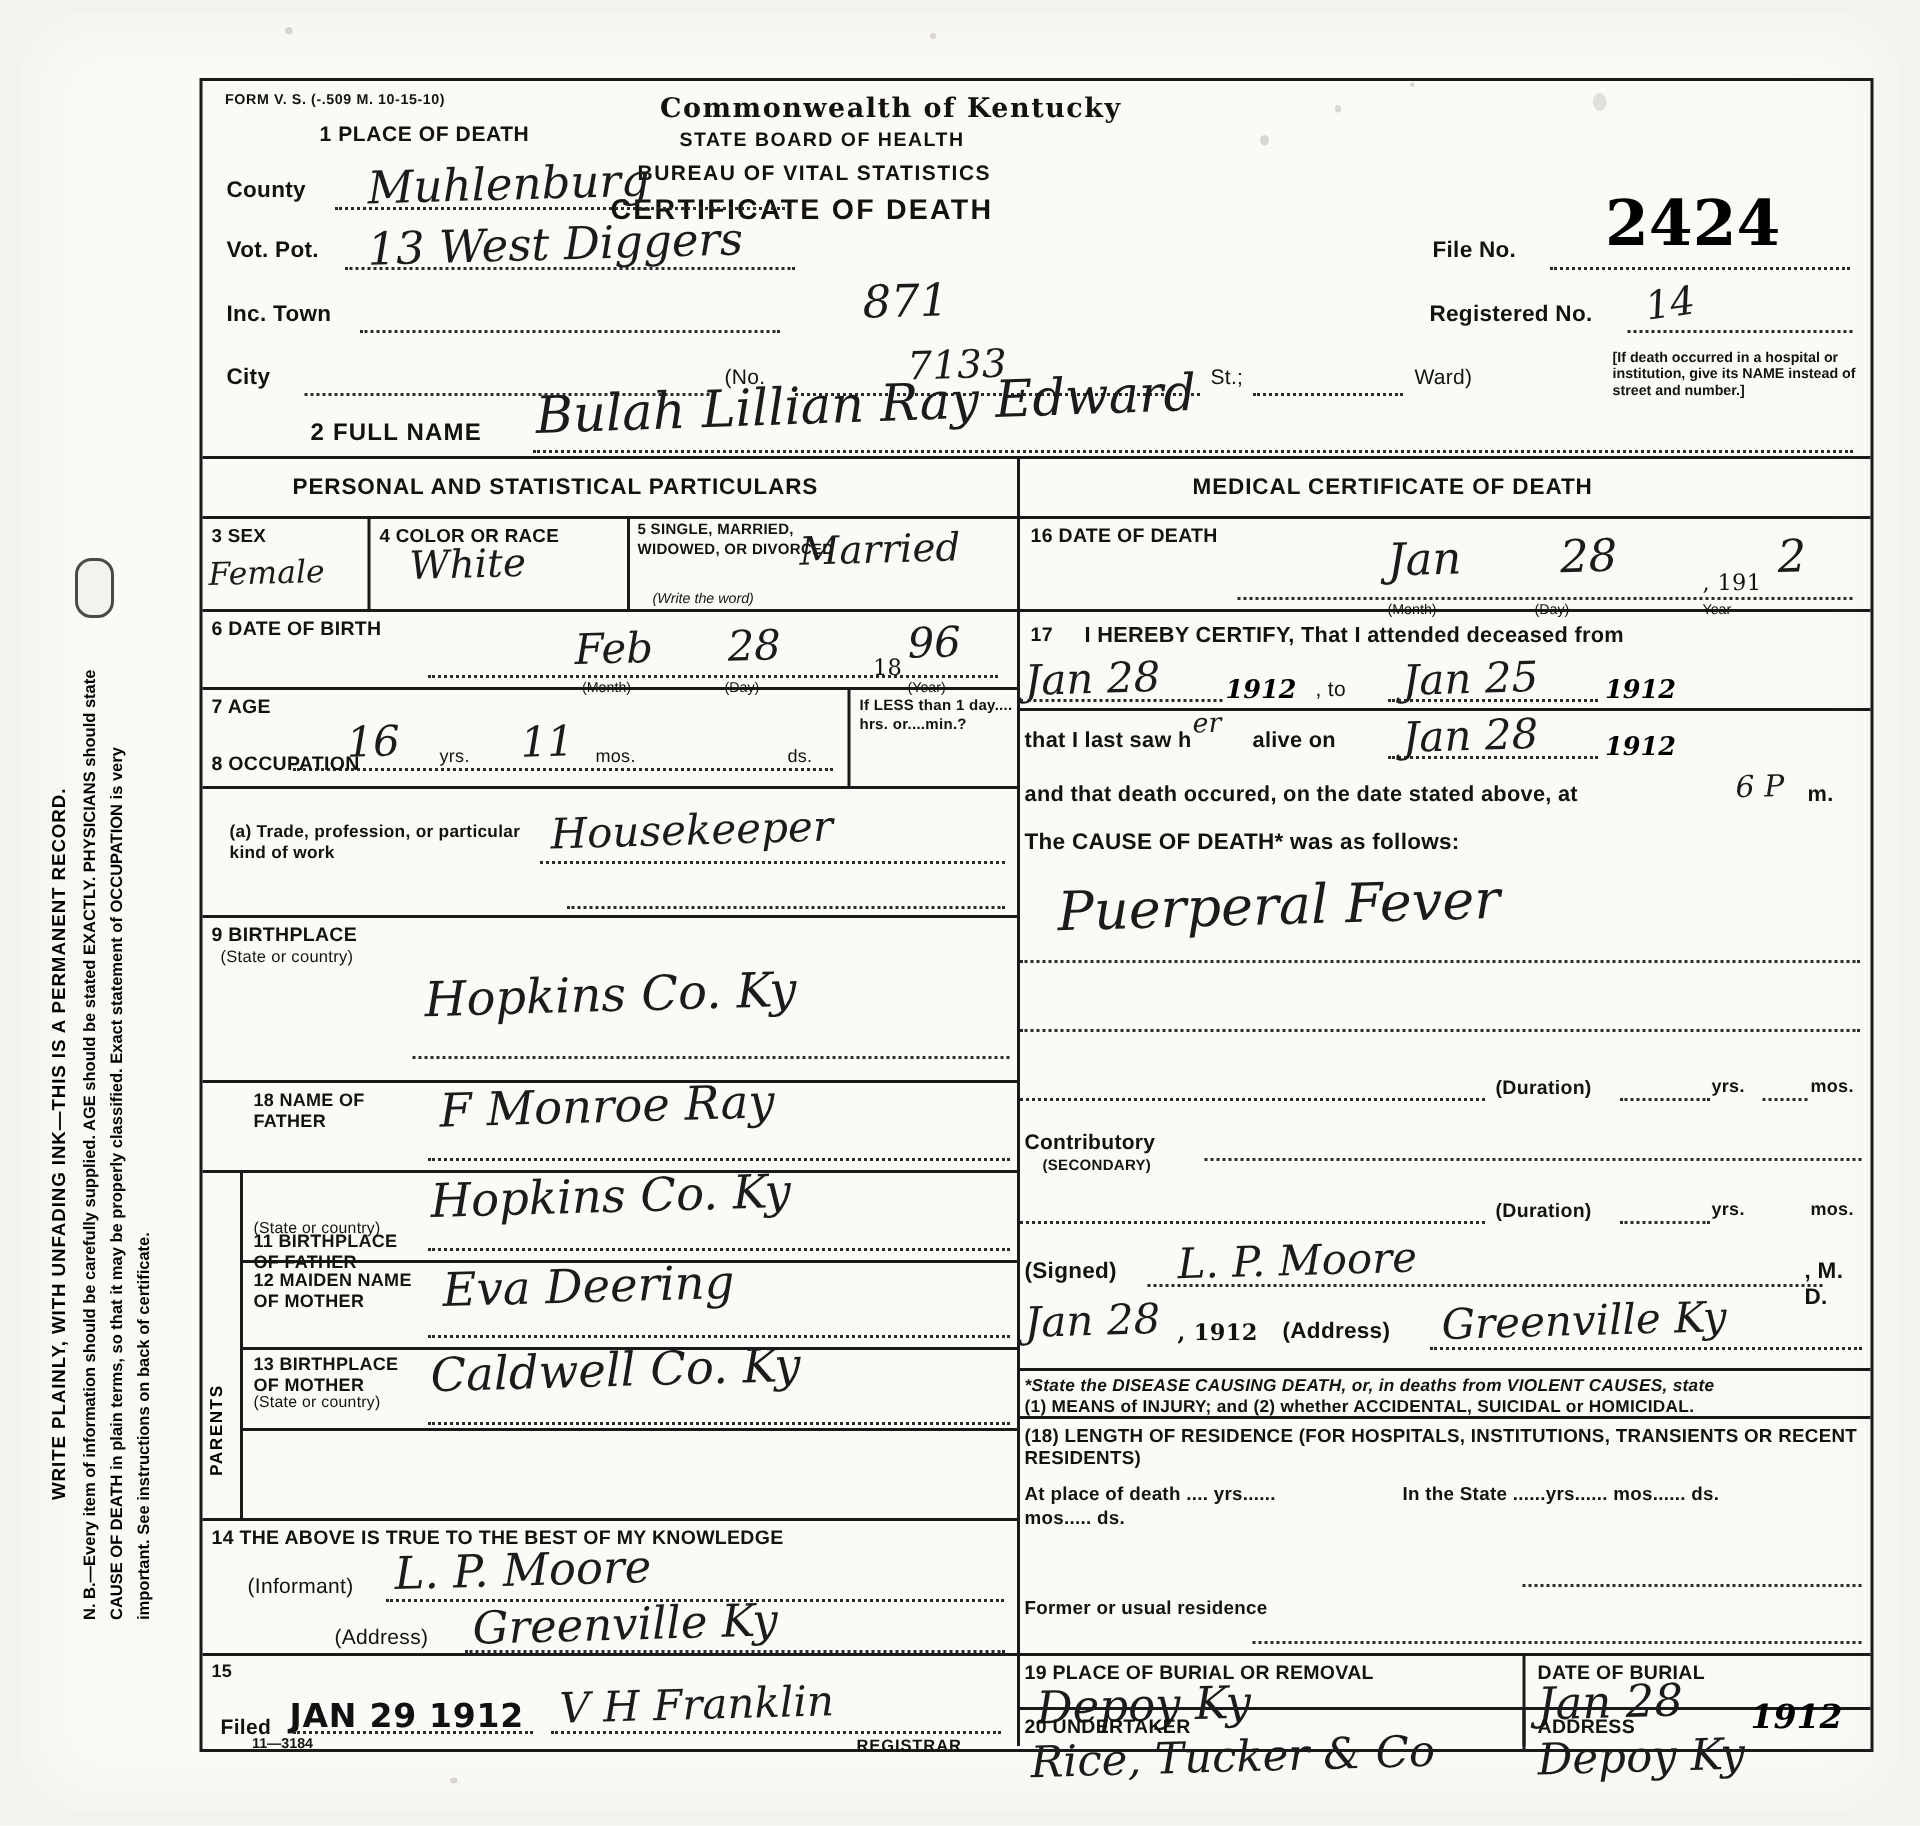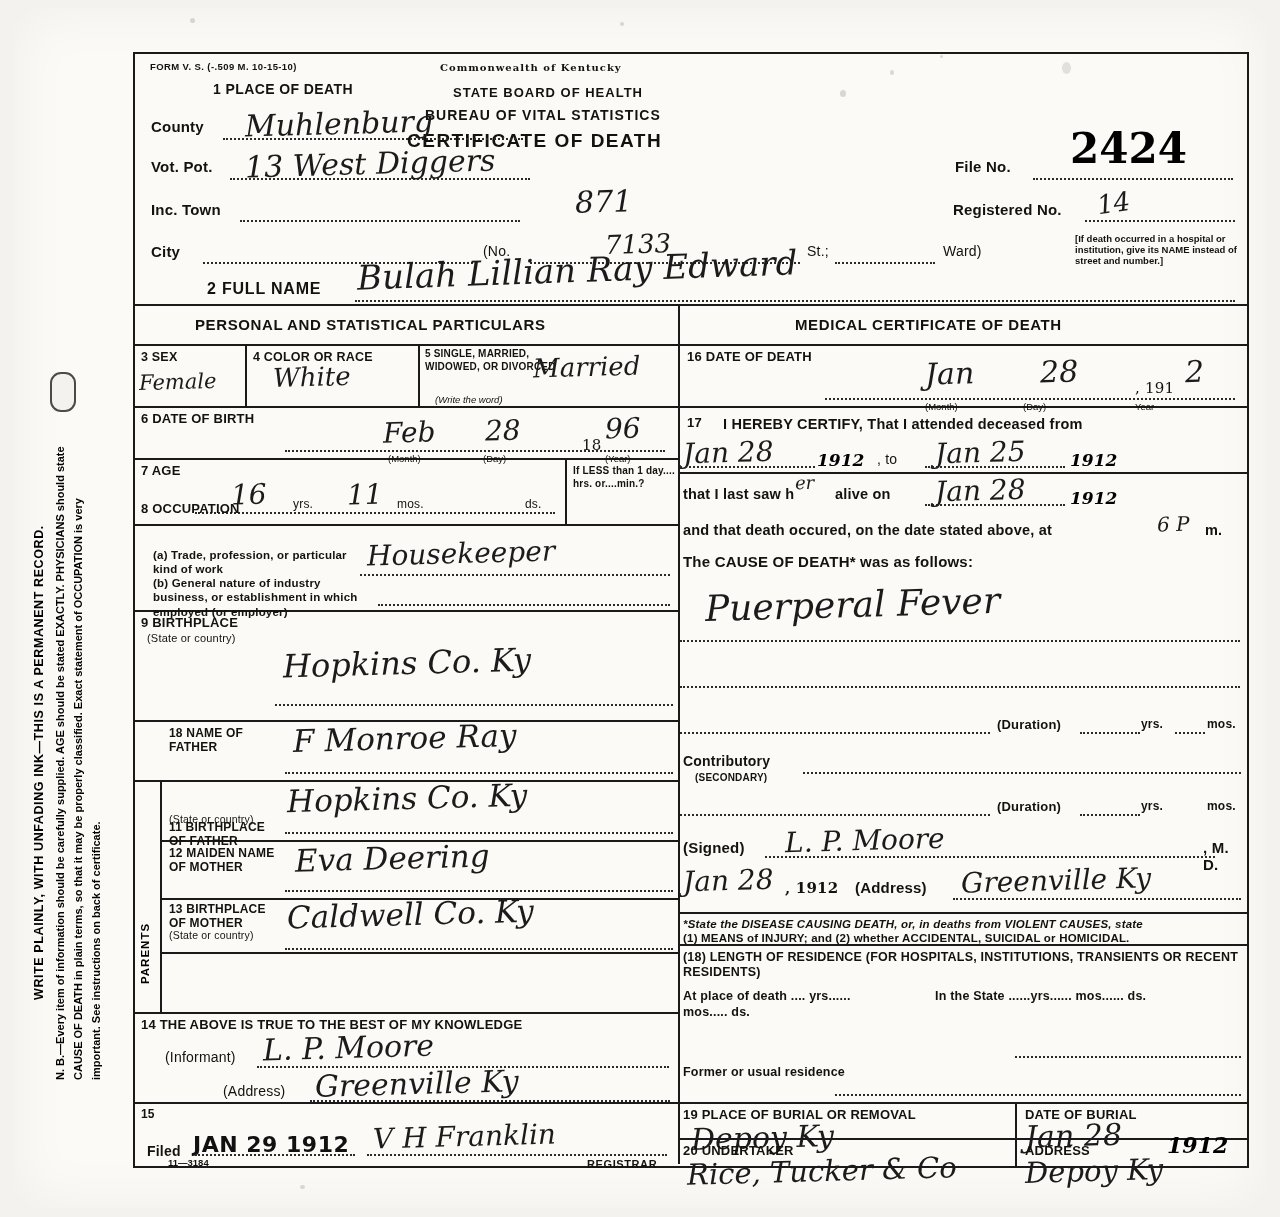--- a/index.html
+++ b/index.html
@@ -104,21 +104,21 @@
 
   <div class="frame">
 
     <div class="ln hline" style="top:250px;"></div>
     <div class="ln hline" style="top:290px;"></div>
     <div class="ln hline" style="top:1048px;"></div>
 
     <div class="ln vline" style="left:543px;top:250px;height:860px;"></div>
 
     <div class="lbl" style="left:78px;top:28px;font-size:14px;letter-spacing:.4px;">1 PLACE OF DEATH</div>
-    <div class="ctr" style="left:305px;top:8px;font-family:'DejaVu Serif',serif;font-size:10px;">Commonwealth of Kentucky</div>
+    <div class="ctr" style="left:305px;top:8px;font-family:'DejaVu Serif',serif;font-size:18px;">Commonwealth of Kentucky</div>
     <div class="ctr" style="left:318px;top:31px;font-size:13px;">STATE BOARD OF HEALTH</div>
     <div class="ctr" style="left:290px;top:53px;font-size:14px;">BUREAU OF VITAL STATISTICS</div>
     <div class="ctr" style="left:272px;top:76px;font-size:19px;letter-spacing:1.5px;">CERTIFICATE OF DEATH</div>
 
     <div class="lbl" style="left:16px;top:65px;font-size:15px;">County</div>
     <div class="dots" style="left:88px;top:84px;width:300px;"></div>
     <div class="hand big" style="left:110px;top:52px;">Muhlenburg</div>
 
     <div class="lbl" style="left:16px;top:105px;font-size:15px;">Vot. Pot.</div>
     <div class="dots" style="left:95px;top:124px;width:300px;"></div>
@@ -195,21 +195,20 @@
     <div class="lbl n" style="left:158px;top:444px;font-size:12px;">yrs.</div>
     <div class="hand" style="left:212px;top:424px;font-size:28px;">11</div>
     <div class="lbl n" style="left:262px;top:444px;font-size:12px;">mos.</div>
     <div class="lbl n" style="left:390px;top:444px;font-size:12px;">ds.</div>
     <div class="lbl xs" style="left:438px;top:410px;width:105px;line-height:1.3;">If LESS than 1 day.... hrs. or....min.?</div>
 
     <div class="lbl" style="left:6px;top:448px;font-size:13px;">8 OCCUPATION</div>
     <div class="lbl" style="left:18px;top:494px;font-size:11.5px;width:200px;line-height:1.25;">(a) Trade, profession, or particular kind of work</div>
     <div class="dots" style="left:225px;top:520px;width:310px;"></div>
     <div class="hand" style="left:232px;top:483px;font-size:28px;">Housekeeper</div>
-    <div class="lbl" style="left:18px;top:522px;font-size:11.5px;width:215px;line-height:1.25;">(b) General nature of industry business, or establishment in which employed (or employer)</div>
     <div class="dots" style="left:243px;top:550px;width:292px;"></div>
 
     <div class="lbl" style="left:6px;top:562px;font-size:13px;">9 BIRTHPLACE</div>
     <div class="lbl n" style="left:12px;top:578px;font-size:11px;">(State or country)</div>
     <div class="dots" style="left:140px;top:650px;width:398px;"></div>
     <div class="hand" style="left:148px;top:590px;font-size:32px;">Hopkins Co. Ky</div>
 
     <div class="parents" style="left:4px;top:930px;">PARENTS</div>
 
     <div class="lbl" style="left:34px;top:672px;font-size:12px;width:100px;line-height:1.2;">18 NAME OF FATHER</div>
@@ -237,21 +236,21 @@
     <div class="lbl n" style="left:88px;top:1030px;font-size:14px;">(Address)</div>
     <div class="dots" style="left:175px;top:1046px;width:360px;"></div>
     <div class="hand" style="left:180px;top:1012px;font-size:30px;">Greenville Ky</div>
 
     <div class="lbl" style="left:6px;top:1054px;font-size:12px;">15</div>
     <div class="lbl" style="left:12px;top:1090px;font-size:14px;">Filed</div>
     <div class="stamp" style="left:58px;top:1078px;font-size:22px;">JAN 29 1912</div>
     <div class="dots" style="left:60px;top:1100px;width:160px;"></div>
     <div class="dots" style="left:232px;top:1100px;width:300px;"></div>
     <div class="hand" style="left:238px;top:1066px;font-size:28px;">V H Franklin</div>
-    <div class="lbl" style="left:452px;top:1104px;font-size:11px;letter-spacing:.6px;">REGISTRAR</div>
+    <div class="lbl" style="left:436px;top:1104px;font-size:11px;letter-spacing:.6px;">REGISTRAR</div>
 
     <div class="ln" style="left:543px;top:352px;width:569px;height:2px;"></div>
     <div class="ln" style="left:543px;top:418px;width:569px;height:2px;"></div>
     <div class="ln" style="left:543px;top:858px;width:569px;height:2px;"></div>
     <div class="ln" style="left:543px;top:890px;width:569px;height:2px;"></div>
     <div class="ln" style="left:543px;top:1048px;width:569px;height:2px;"></div>
     <div class="ln" style="left:543px;top:1084px;width:569px;height:2px;"></div>
     <div class="ln" style="left:880px;top:1048px;width:2px;height:62px;"></div>
     <div class="ln" style="left:880px;top:1084px;width:2px;height:28px;"></div>
 

